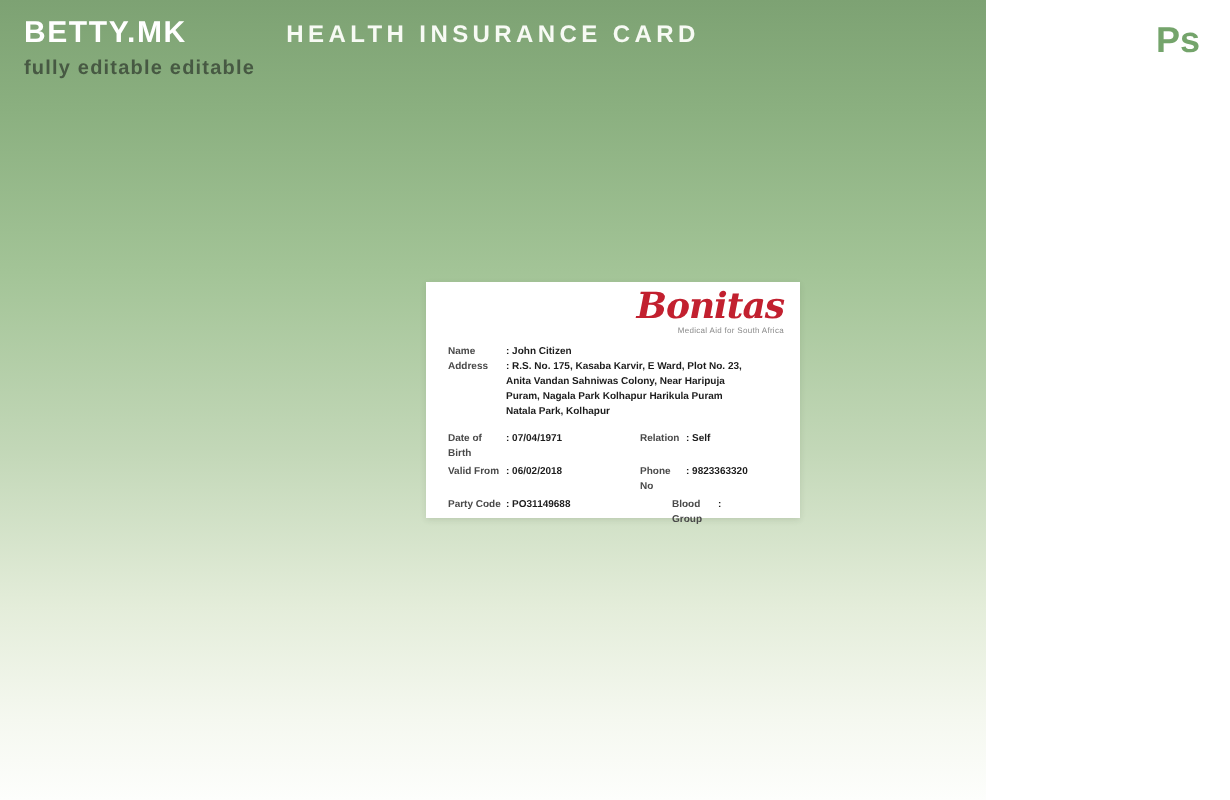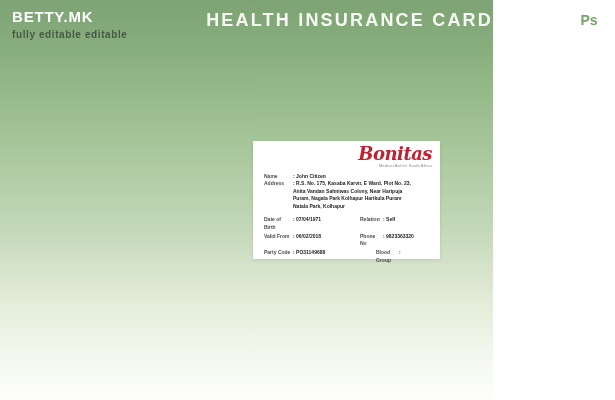--- a/index.html
+++ b/index.html
@@ -29,41 +29,40 @@
     color: #ffffff; font-size: 15px; font-weight: 800;
     letter-spacing: 0.8px;
   }
   .brand-sub {
     position: absolute; left: 12px; top: 29px;
     color: #475943; font-size: 10px; font-weight: 600;
     letter-spacing: 0.6px;
   }
   .title {
     position: absolute; left: 0; right: 0; top: 10px;
-    text-align: right;
-    color: #f7faf4; font-size: 18px; font-weight: 700;
+    text-align: center;
+    color: #f7faf4; font-size: 12px; font-weight: 700;
     letter-spacing: 2.2px;
   }
   .ps-badge {
     position: absolute; left: 577px; top: 8px;
     width: 24px; height: 24px;
     background: #ffffff; border-radius: 3px;
     display: flex; align-items: center; justify-content: center;
   }
   .ps-badge span {
-    color: #74a46b; font-size: 14px; font-weight: 700;
+    color: #74a46b; font-size: 18px; font-weight: 700;
   }
 
   
   .card {
     position: absolute; left: 213px; top: 141px;
     width: 187px; height: 118px;
     background: #ffffff;
     box-shadow: 0 1px 3px rgba(40,60,35,0.12);
-    margin-left: 40px;
   }
   .card-inner {
     position: absolute; left: 0; top: 0;
     width: 374px; height: 236px;
     transform: scale(0.5); transform-origin: 0 0;
     color: #2b2b2b;
   }
   .logo-block {
     position: absolute; top: 5px; right: 16px;
     text-align: right;

